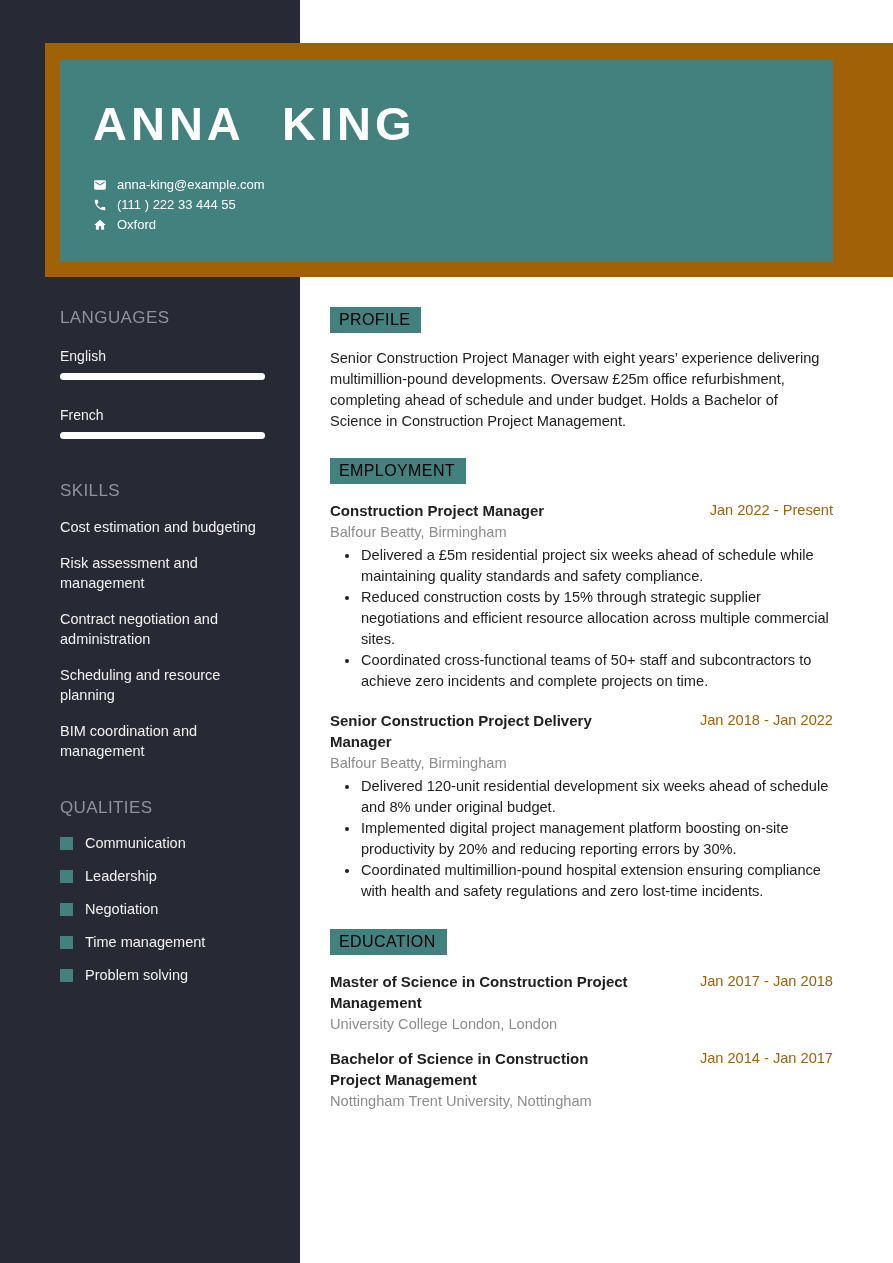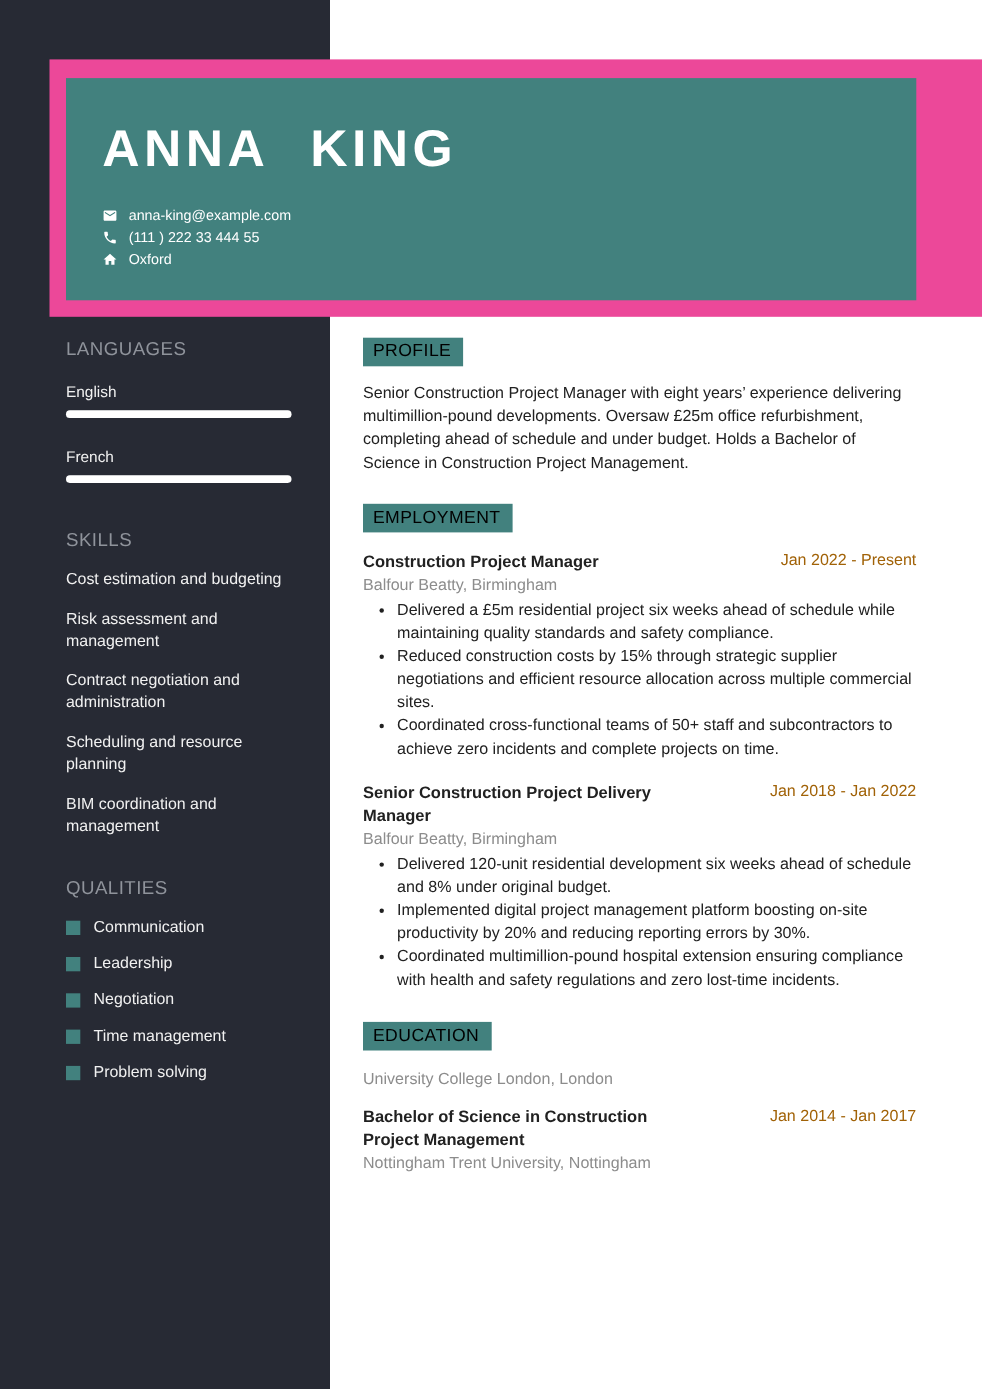--- a/index.html
+++ b/index.html
@@ -20,22 +20,22 @@
   .lang-name{font-size:14px;}
   .lang-bar-track{margin-top:9px;height:7px;border-radius:4px;background:rgba(255,255,255,0.14);}
   .lang-bar-fill{height:7px;border-radius:4px;background:#ffffff;}
   .skills-heading{margin-top:42px;}
   .skill-item{margin-top:16px;font-size:14.5px;line-height:20px;}
   .qualities-heading{margin-top:37px;}
   .quality-item{margin-top:17px;display:flex;align-items:center;gap:12px;font-size:14.5px;}
   .quality-square{width:13px;height:13px;background:#42817E;flex:0 0 13px;}
   
   .header-card{
-    position:absolute;left:45px;top:54px;width:848px;height:234px;
-    background:#ec4899;z-index:2;
+    position:absolute;left:45px;top:43px;width:848px;height:234px;
+    background:#a16207;z-index:2;
   }
   .banner{
     position:absolute;left:15px;top:17px;width:773px;height:202px;
     background:#42817E;color:#ffffff;box-sizing:border-box;
     padding:38px 20px 0 33px;
   }
   .person-name{
     margin:0;font-size:47px;line-height:52px;font-weight:bold;
     letter-spacing:4px;word-spacing:22px;
   }
@@ -174,20 +174,24 @@
     <ul class="bullets">
       <li>Delivered 120-unit residential development six weeks ahead of schedule and 8% under original budget.</li>
       <li>Implemented digital project management platform boosting on-site productivity by 20% and reducing reporting errors by 30%.</li>
       <li>Coordinated multimillion-pound hospital extension ensuring compliance with health and safety regulations and zero lost-time incidents.</li>
     </ul>
   </section>
 
   <div><span class="section-chip chip-education">EDUCATION</span></div>
 
   <section class="entry">
+    <div class="entry-head">
+      <div class="entry-title">Master of Science in Construction Project Management</div>
+      <div class="entry-date">Jan 2017 - Jan 2018</div>
+    </div>
     <div class="entry-sub">University College London, London</div>
   </section>
 
   <section class="entry" style="margin-top:14px;">
     <div class="entry-head">
       <div class="entry-title">Bachelor of Science in Construction Project Management</div>
       <div class="entry-date">Jan 2014 - Jan 2017</div>
     </div>
     <div class="entry-sub">Nottingham Trent University, Nottingham</div>
   </section>

